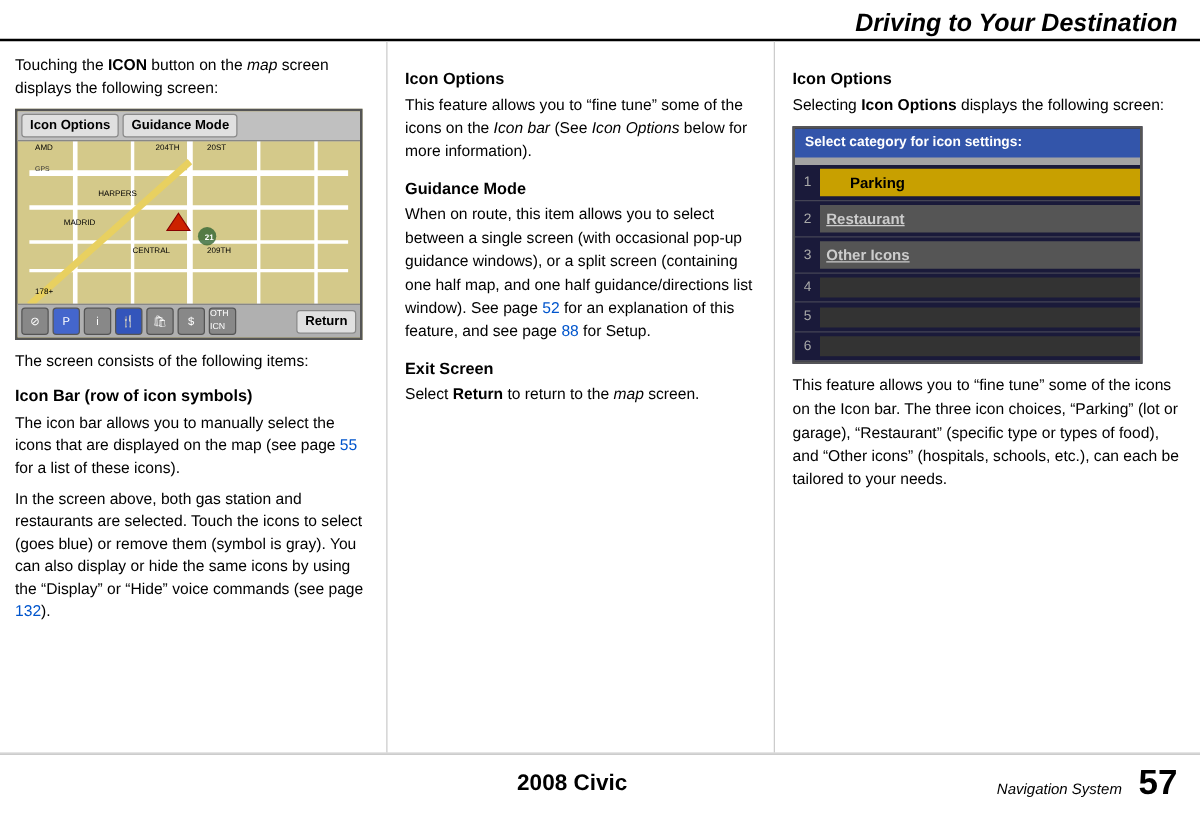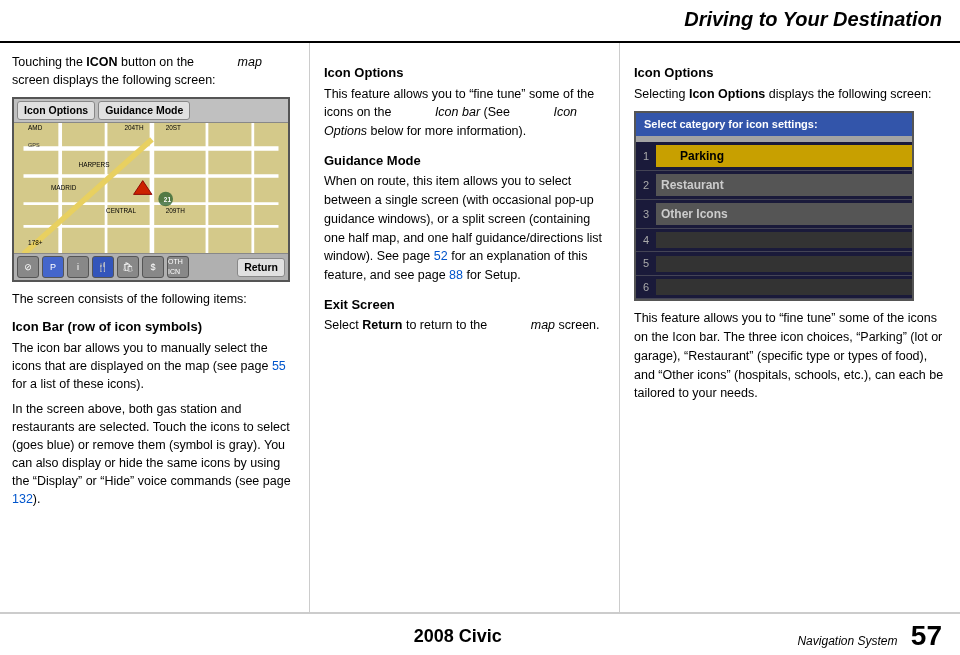--- a/index.html
+++ b/index.html
@@ -9,21 +9,21 @@
       font-family: Arial, Helvetica, sans-serif;
       font-size: 13px;
       background: #fff;
       overflow: hidden;
       position: relative;
     }
 
     
     .page-header {
       text-align: right;
-      padding: 8px 18px 10px 18px;
+      padding: 8px 18px 0 18px;
       border-bottom: 2px solid #000;
       font-size: 20px;
       font-weight: bold;
       font-style: italic;
     }
 
     
     .columns {
       display: flex;
       flex-direction: row;
@@ -197,31 +197,32 @@
 
     .ios-row.selected .ios-label {
       background: #c8a000;
       color: #000;
       padding-left: 24px;
     }
 
     .ios-row.dark .ios-label {
       background: #555;
       color: #ccc;
+      text-decoration: underline;
     }
 
     .ios-row.empty .ios-label {
       background: #333;
       color: transparent;
       height: 16px;
     }
 
     
     strong { font-weight: bold; }
-    em { font-style: italic; margin-left: 40px; }
+    em { font-style: italic; }
 
     
     .page-footer {
       display: flex;
       align-items: center;
       justify-content: space-between;
       padding: 6px 18px;
       border-top: 1px solid #ccc;
       height: 45px;
     }

